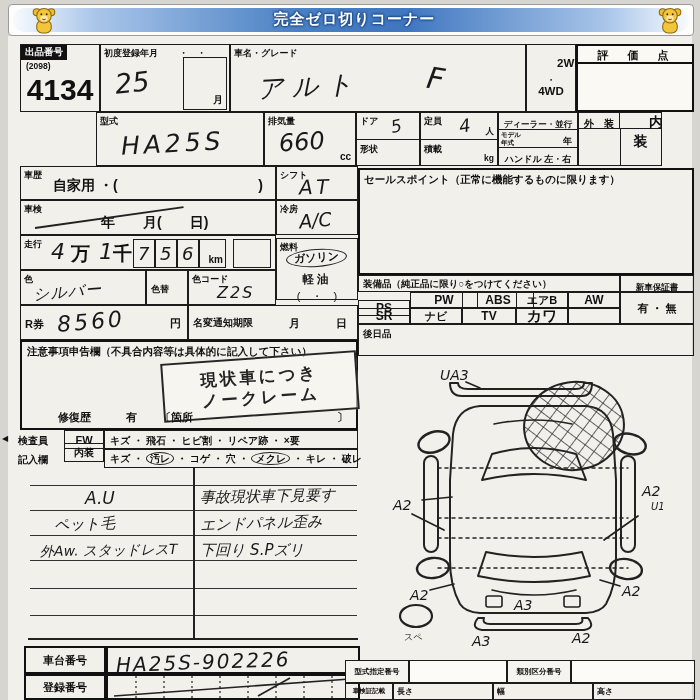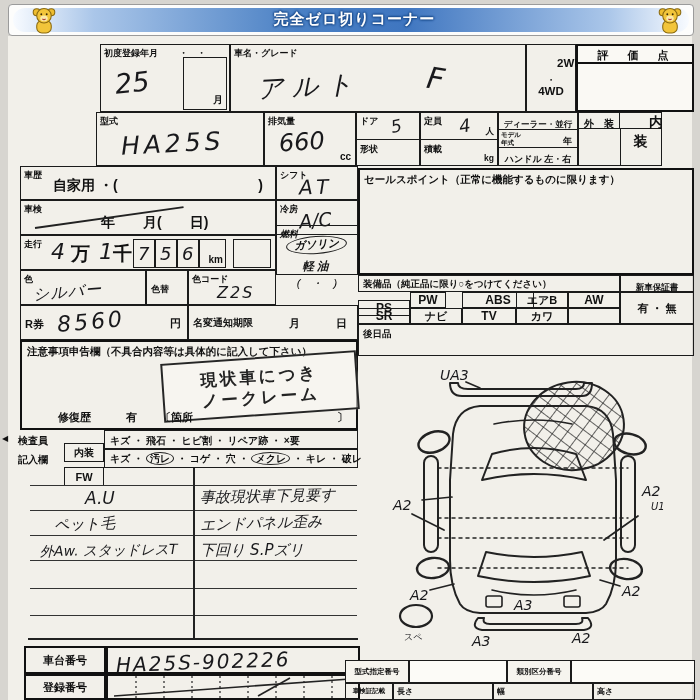--- a/index.html
+++ b/index.html
@@ -58,20 +58,25 @@
         <circle cx="12" cy="8.5" r="7" fill="#f2c53a" stroke="#8a6a10"></circle>
         <ellipse cx="12" cy="11" rx="3.6" ry="2.7" fill="#fbe9a8"></ellipse>
         <circle cx="9.4" cy="7" r="0.9" fill="#3a2a08"></circle>
           <circle cx="14.6" cy="7" r="0.9" fill="#3a2a08"></circle>
         <path d="M10.5 11.5 q1.5 1.6 3 0" stroke="#a33" fill="none"></path>
       </svg>
     </div>
     <div class="banner-title">完全ゼロ切りコーナー</div>
   </div>
 
+  <div class="cell" style="left:20px;top:44px;width:80px;height:68px;">
+    <span class="blackbar" style="left:0;top:0;">出品番号</span>
+    <span class="lbl" style="left:5px;top:16px;font-size:8.5px;">(2098)</span>
+    <span class="abs" style="left:0;right:0;top:28px;text-align:center;font-size:30px;font-weight:bold;">4134</span>
+  </div>
 
   <div class="cell" style="left:100px;top:44px;width:130px;height:68px;">
     <span class="lbl" style="left:3px;top:2px;">初度登録年月</span>
     <span class="lbl" style="left:78px;top:2px;">・　・</span>
     <span class="hw" style="left:14px;top:22px;font-size:27px;transform:rotate(-6deg);">25</span>
     <div class="cell" style="left:82px;top:12px;width:44px;height:53px;border-width:1.4px;">
       <span class="lbl" style="right:3px;bottom:2px;font-size:10px;">月</span>
     </div>
   </div>
 
@@ -172,21 +177,21 @@
       <span class="hw" style="left:4px;top:3px;font-size:18px;">5</span>
     </div>
     <div class="cell" style="left:156px;top:3px;width:22px;height:29px;border-width:1.4px;">
       <span class="hw" style="left:4px;top:3px;font-size:18px;">6</span>
     </div>
     <div class="cell" style="left:178px;top:3px;width:27px;height:29px;border-width:1.4px;">
       <span class="lbl" style="right:2px;bottom:2px;font-size:10px;">km</span>
     </div>
     <div class="cell" style="left:212px;top:3px;width:38px;height:29px;border-width:1.4px;"></div>
   </div>
-  <div class="cell" style="left:276px;top:225px;width:82px;height:50px;font-style:italic;">
+  <div class="cell" style="left:276px;top:238px;width:82px;height:62px;">
     <span class="lbl" style="left:3px;top:2px;">燃料</span>
     <div class="abs" style="left:0;right:0;top:8px;text-align:center;">
       <span class="fuelcirc" style="font-weight:bold;font-size:11px;">ガソリン</span>
     </div>
     <div class="abs" style="left:0;right:0;top:33px;text-align:center;font-weight:bold;font-size:11.5px;letter-spacing:3px;">軽油</div>
     <div class="abs pre" style="left:0;right:0;top:50px;text-align:center;font-size:11px;">(　・　)</div>
   </div>
 
   <div class="cell" style="left:20px;top:270px;width:126px;height:35px;">
     <span class="lbl" style="left:3px;top:2px;">色</span>
@@ -217,21 +222,21 @@
 
   <div class="cell" style="left:358px;top:275px;width:262px;height:17px;">
     <span class="lbl" style="left:4px;top:2px;font-size:9.5px;">装備品（純正品に限り○をつけてください）</span>
   </div>
   <div class="cell" style="left:620px;top:275px;width:74px;height:17px;text-align:center;">
     <span style="font-weight:bold;font-size:8.5px;">新車保証書</span>
   </div>
   <div class="cell ctr" style="left:358px;top:300px;width:52px;height:16px;">
       <span style="font-weight:bold;font-size:12px;">PS</span>
     </div>
-  <div class="cell ctr" style="left:410px;top:292px;width:36px;height:16px;text-align:right;">
+  <div class="cell ctr" style="left:410px;top:292px;width:68px;height:16px;text-align:right;">
       <span style="font-weight:bold;font-size:12px;">PW</span>
     </div>
   <div class="cell ctr" style="left:462px;top:292px;width:72px;height:16px;">
       <span style="font-weight:bold;font-size:12px;">ABS</span>
     </div>
   <div class="cell ctr" style="left:516px;top:292px;width:52px;height:16px;">
       <span style="font-weight:bold;font-size:11px;">エアB</span>
     </div>
   <div class="cell ctr" style="left:568px;top:292px;width:52px;height:16px;">
       <span style="font-weight:bold;font-size:12px;">AW</span>
@@ -239,21 +244,21 @@
   <div class="cell ctr" style="left:358px;top:308px;width:52px;height:16px;">
       <span style="font-weight:bold;font-size:12px;">SR</span>
     </div>
   <div class="cell ctr" style="left:410px;top:308px;width:52px;height:16px;">
       <span style="font-weight:bold;font-size:11px;">ナビ</span>
     </div>
   <div class="cell ctr" style="left:462px;top:308px;width:54px;height:16px;">
       <span style="font-weight:bold;font-size:12px;">TV</span>
     </div>
   <div class="cell ctr" style="left:516px;top:308px;width:52px;height:16px;">
-      <span style="font-weight:bold;font-size:11px;">カワ</span>
+      <span style="font-weight:bold;font-size:15px;">カワ</span>
     </div>
   <div class="cell" style="left:568px;top:308px;width:52px;height:16px;"></div>
   <div class="cell ctr" style="left:620px;top:292px;width:74px;height:32px;">
     <span style="font-weight:bold;font-size:11px;">有 ・ 無</span>
   </div>
   <div class="cell" style="left:358px;top:324px;width:336px;height:32px;">
     <span class="lbl" style="left:4px;top:3px;font-size:9.5px;">後日品</span>
   </div>
 
   <div class="cell2" style="left:20px;top:340px;width:338px;height:90px;">
@@ -264,21 +269,21 @@
     </div>
     <span class="lbl" style="left:36px;top:68px;font-size:11px;">修復歴</span>
     <span class="lbl" style="left:104px;top:68px;font-size:11px;">有</span>
     <span class="lbl" style="left:138px;top:68px;font-size:11px;">〔箇所</span>
     <span class="lbl" style="right:8px;top:68px;font-size:11px;">〕</span>
   </div>
 
   <span class="abs" style="left:2px;top:434px;font-size:8px;">◀</span>
   <span class="lbl" style="left:18px;top:434px;font-size:10px;">検査員</span>
   <span class="lbl" style="left:18px;top:453px;font-size:10px;">記入欄</span>
-  <div class="cell ctr" style="left:64px;top:430px;width:40px;height:19px;margin-top:37px;">
+  <div class="cell ctr" style="left:64px;top:430px;width:40px;height:19px;">
     <span style="font-weight:bold;font-size:11px;">FW</span>
   </div>
   <div class="cell" style="left:104px;top:430px;width:254px;height:19px;">
     <span class="abs" style="left:5px;top:3px;font-weight:bold;font-size:10px;white-space:nowrap;">キズ ・ 飛石 ・ ヒビ割 ・ リペア跡 ・ ×要</span>
   </div>
   <div class="cell ctr" style="left:64px;top:443px;width:40px;height:19px;">
     <span style="font-weight:bold;font-size:10px;">内装</span>
   </div>
   <div class="cell" style="left:104px;top:449px;width:254px;height:19px;">
     <div class="abs" style="left:5px;top:2px;font-weight:bold;font-size:10px;white-space:nowrap;">

